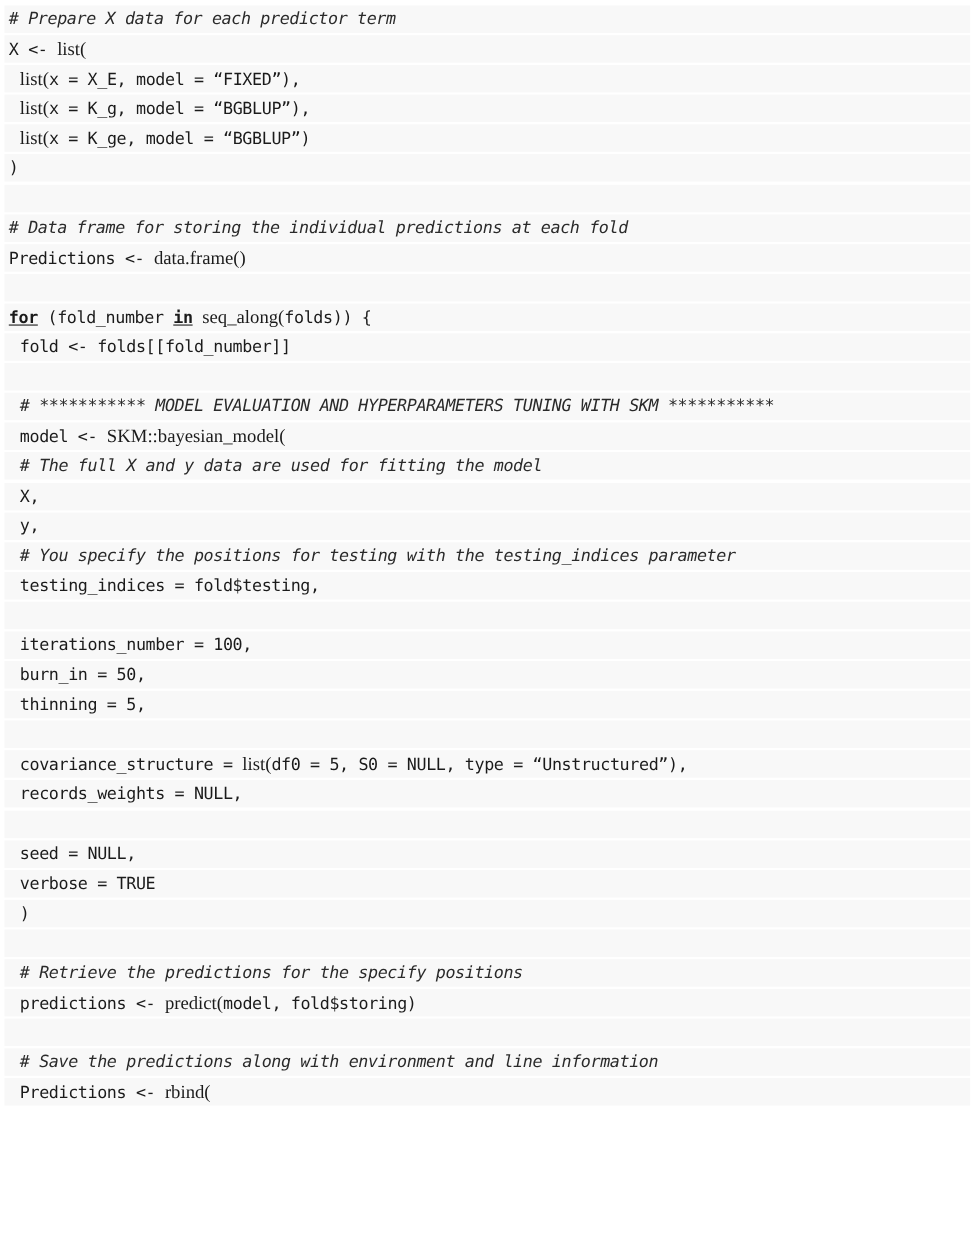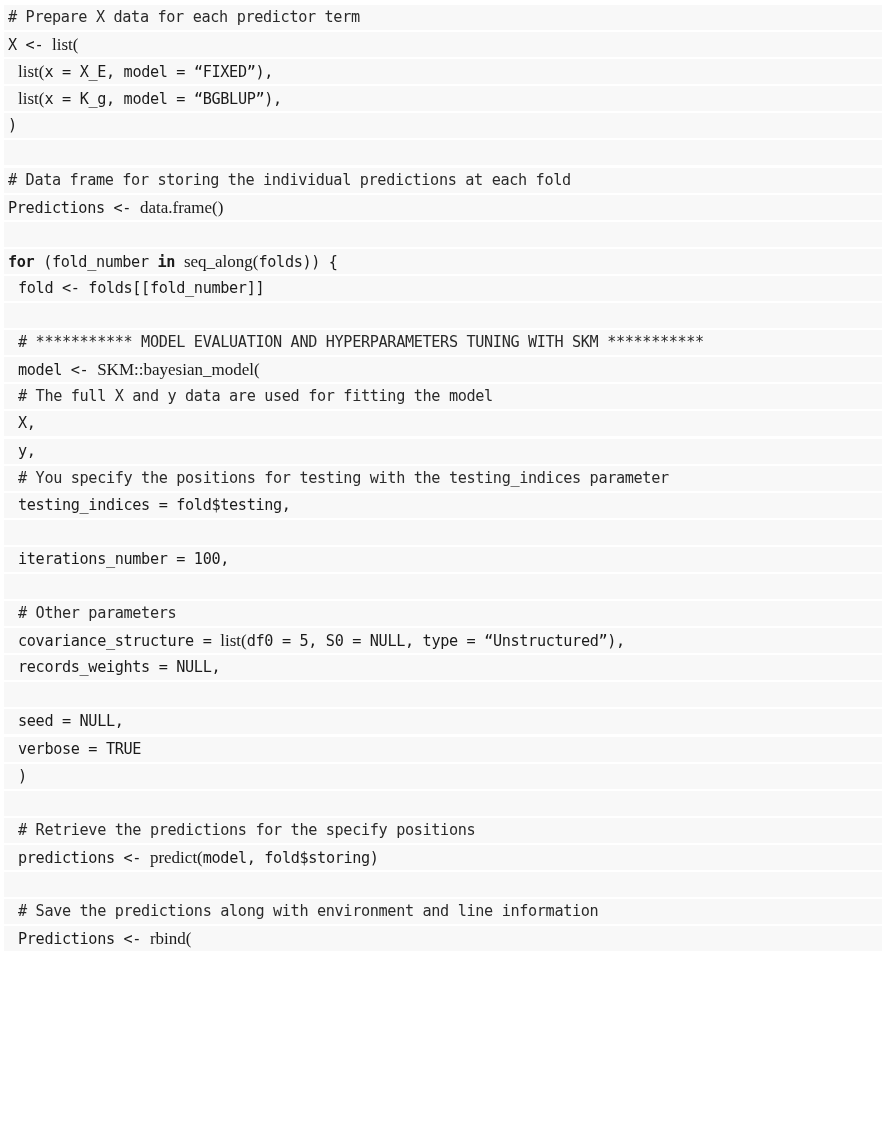--- a/index.html
+++ b/index.html
@@ -10,51 +10,53 @@
   .line {
     height: 25px; margin-bottom: 2.1px;
     background: #f8f8f8;
     font-family: "DejaVu Sans Mono", "Liberation Mono", monospace;
     font-size: 15.2px; line-height: 25px;
     color: #1b1b1b; white-space: pre; overflow: hidden;
     padding-left: 4px; box-sizing: border-box;
     letter-spacing: -0.35px;
   }
   .line.indent { padding-left: 14px; }
-  .comment { color: #2a2a2a; }
-  .kw { font-weight: bold; }
+  .comment { font-style: italic; color: #2a2a2a; }
+  .kw { font-weight: bold; text-decoration: underline; }
   .serif { font-family: "Liberation Serif", "DejaVu Serif", serif; font-size: 17px; letter-spacing: 0; text-align: center; }
 </style>
 </head>
 <body>
 
 <div id="code">
     <div class="line"><span class="comment"># Prepare X data for each predictor term</span></div>
     <div class="line"><span>X &lt;- </span><span class="serif">list(</span></div>
     <div class="line indent"><span class="serif">list(</span><span>x = X_E, model = “FIXED”),</span></div>
     <div class="line indent"><span class="serif">list(</span><span>x = K_g, model = “BGBLUP”),</span></div>
+    <div class="line indent"><span class="serif">list(</span><span>x = K_ge, model = “BGBLUP”)</span></div>
     <div class="line"><span>)</span></div>
     <div class="line"></div>
     <div class="line"><span class="comment"># Data frame for storing the individual predictions at each fold</span></div>
     <div class="line"><span>Predictions &lt;- </span><span class="serif">data.frame()</span></div>
     <div class="line"></div>
     <div class="line"><span class="kw">for</span><span> (fold_number </span><span class="kw">in</span><span> </span><span class="serif">seq_along(</span><span>folds)) {</span></div>
     <div class="line indent"><span>fold &lt;- folds[[fold_number]]</span></div>
     <div class="line indent"></div>
     <div class="line indent"><span class="comment"># *********** MODEL EVALUATION AND HYPERPARAMETERS TUNING WITH SKM ***********</span></div>
     <div class="line indent"><span>model &lt;- </span><span class="serif">SKM::bayesian_model(</span></div>
     <div class="line indent"><span class="comment"># The full X and y data are used for fitting the model</span></div>
     <div class="line indent"><span>X,</span></div>
     <div class="line indent"><span>y,</span></div>
     <div class="line indent"><span class="comment"># You specify the positions for testing with the testing_indices parameter</span></div>
     <div class="line indent"><span>testing_indices = fold$testing,</span></div>
     <div class="line indent"></div>
     <div class="line indent"><span>iterations_number = 100,</span></div>
+    <div class="line indent"><span>burn_in = 50,</span></div>
+    <div class="line indent"><span>thinning = 5,</span></div>
     <div class="line indent"></div>
-    <div class="line indent"><span class="comment"># Other parameters</span></div>
     <div class="line indent"><span>covariance_structure = </span><span class="serif">list(</span><span>df0 = 5, S0 = NULL, type = “Unstructured”),</span></div>
     <div class="line indent"><span>records_weights = NULL,</span></div>
     <div class="line indent"></div>
     <div class="line indent"><span>seed = NULL,</span></div>
     <div class="line indent"><span>verbose = TRUE</span></div>
     <div class="line indent"><span>)</span></div>
     <div class="line indent"></div>
     <div class="line indent"><span class="comment"># Retrieve the predictions for the specify positions</span></div>
     <div class="line indent"><span>predictions &lt;- </span><span class="serif">predict(</span><span>model, fold$storing)</span></div>
     <div class="line indent"></div>

